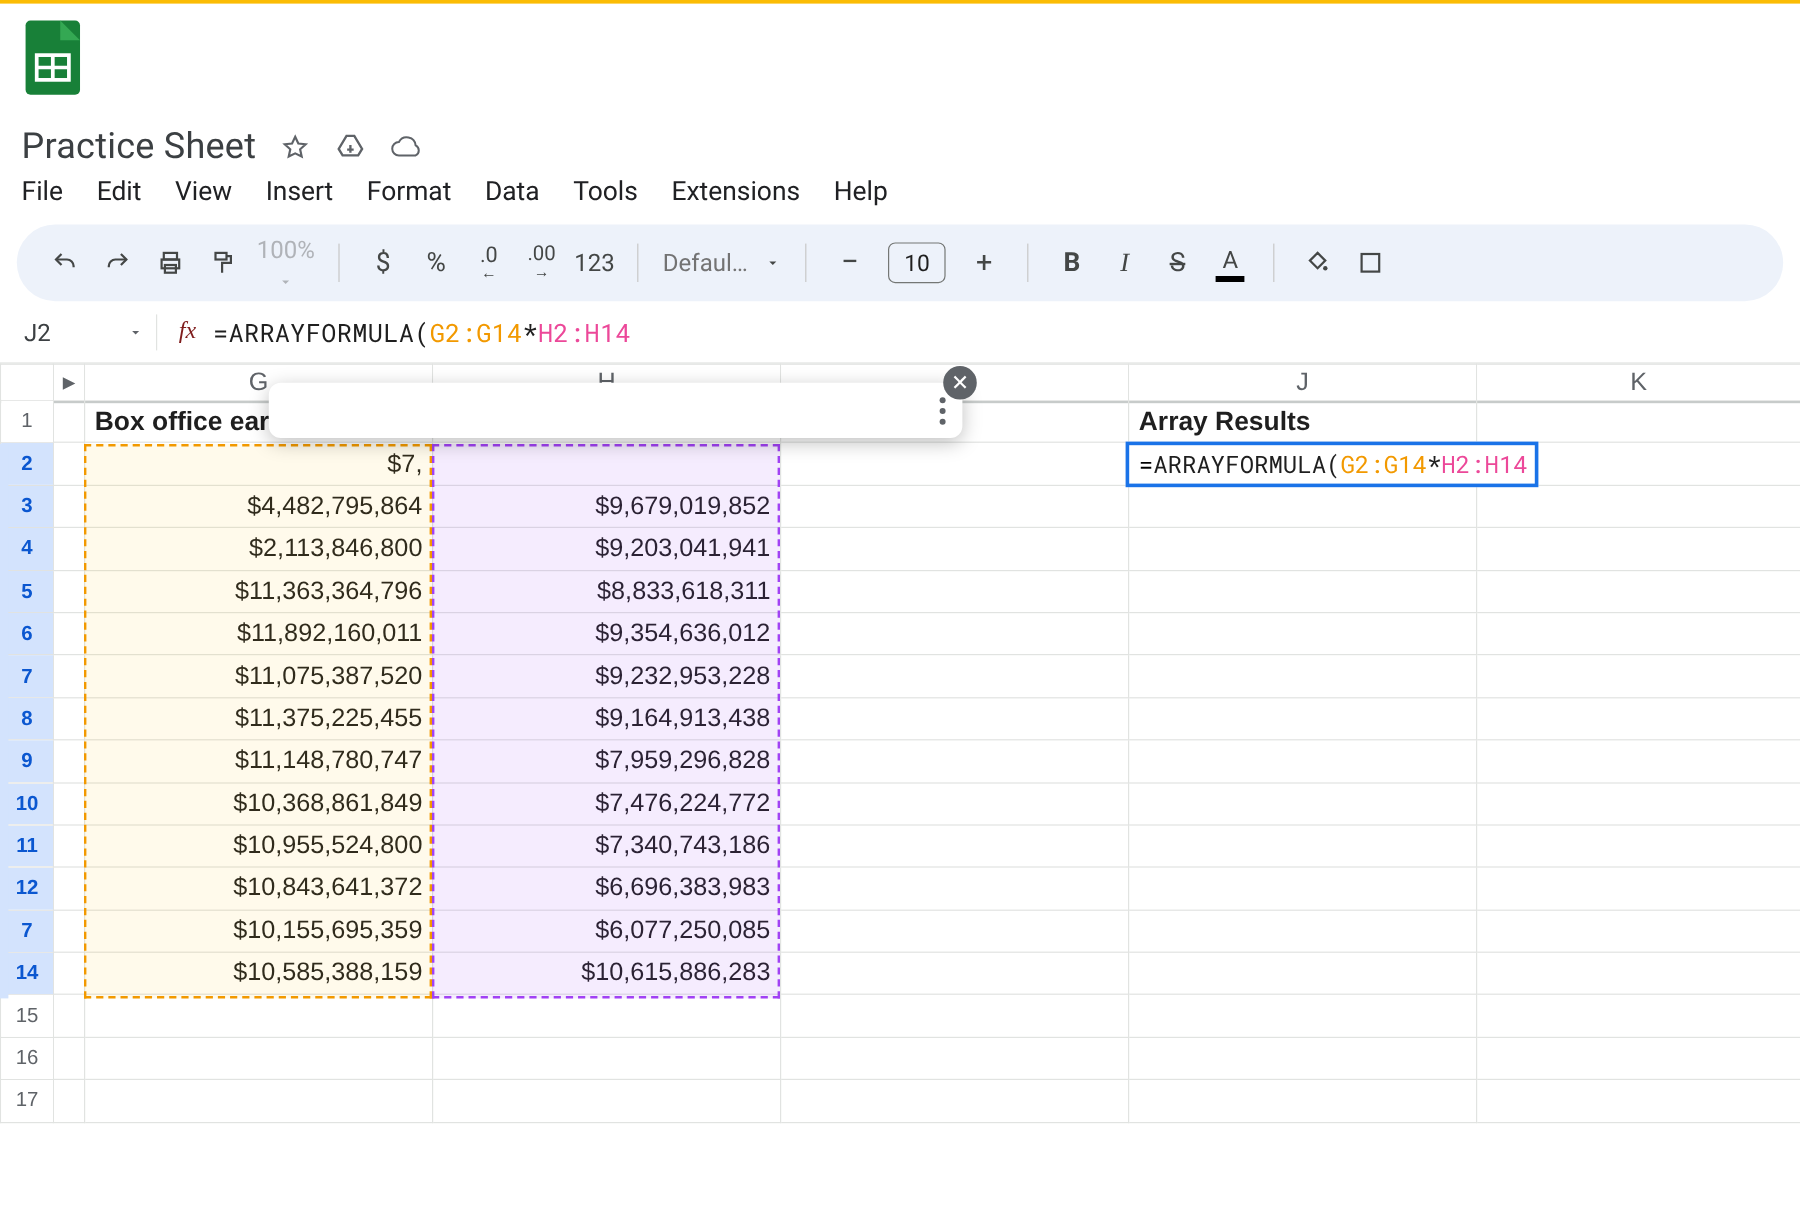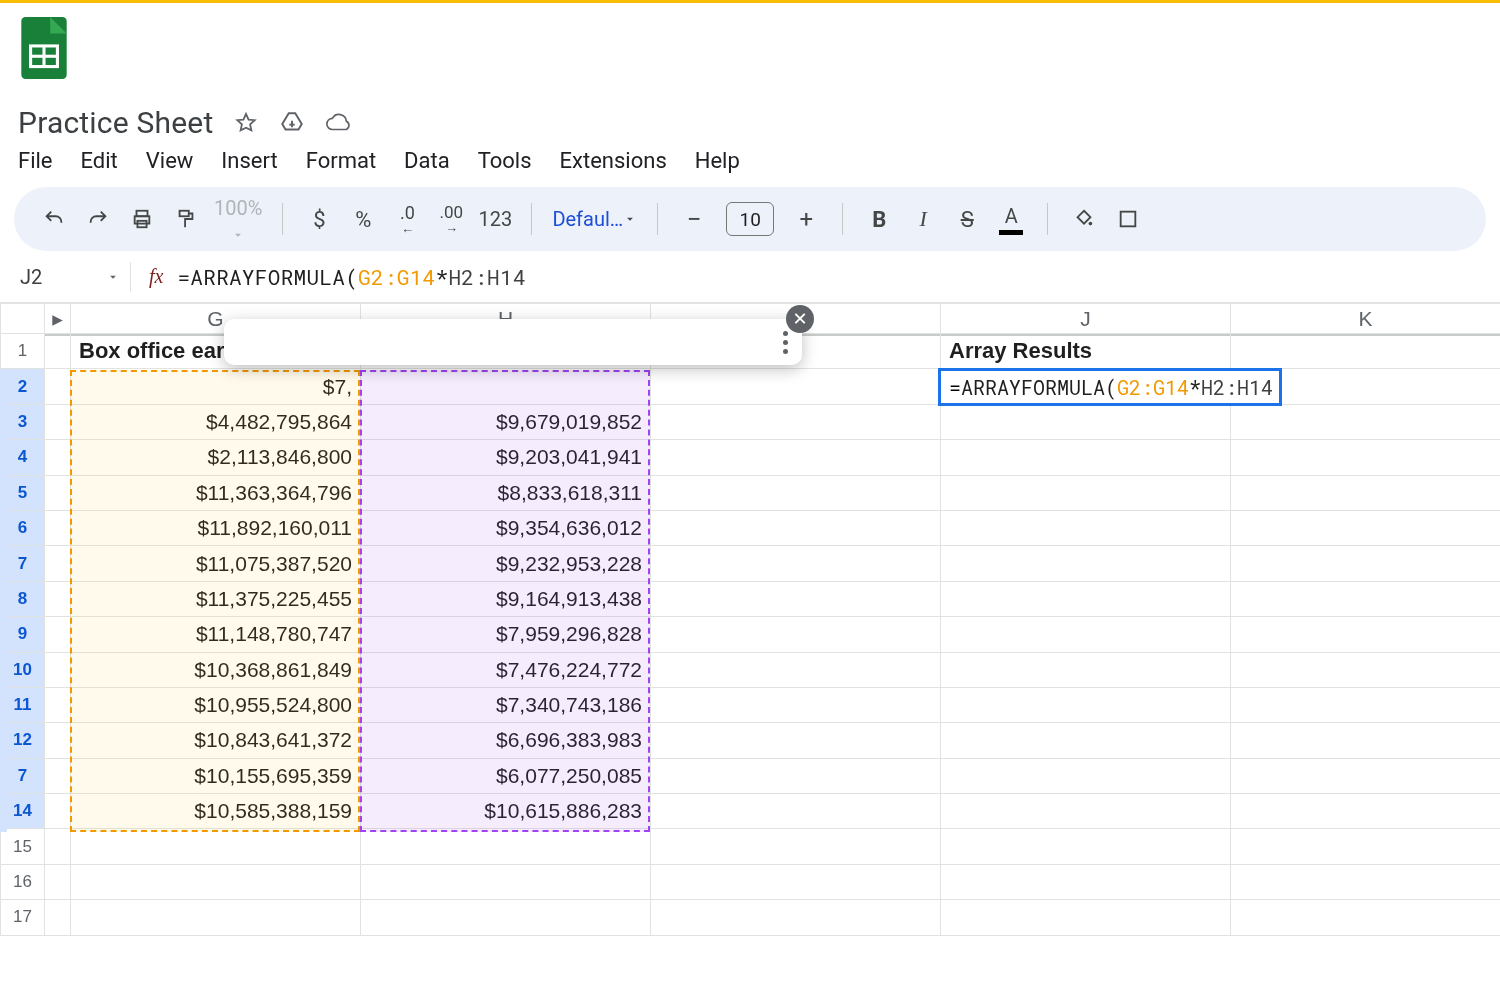--- a/index.html
+++ b/index.html
@@ -14,38 +14,38 @@
     .doc-title { font-size: 30px; color:#3c4043; letter-spacing: .2px; }
     .title-icon { width: 26px; height:26px; display:flex; align-items:center; justify-content:center; color:#5f6368; }
     .menubar { display:flex; gap: 28px; padding: 8px 0 14px 0; font-size: 22px; color:#202124; }
     .menu-item { cursor:pointer; }
 
     
     .toolbar { margin: 0 14px; background:#edf2fa; border-radius: 40px; padding: 10px 18px; display:flex; align-items:center; gap: 0; height: 64px; overflow:hidden; }
     .tb-btn { width: 44px; height:44px; display:flex; align-items:center; justify-content:center; color:#444746; border-radius:6px; cursor:pointer; }
     .tb-sep { width:1px; height:32px; background:#c7c7c7; margin: 0 14px; }
     .tb-zoom { color:#b0b3b8; font-size:20px; display:flex; align-items:center; gap:8px; padding: 0 6px; flex-direction: column; }
-    .tb-font { font-size:20px; color:#1d4ed8; display:flex; align-items:center; gap: 0; padding: 0 6px; }
+    .tb-font { font-size:20px; color:#737373; display:flex; align-items:center; gap: 14px; padding: 0 6px; }
     .tb-size { display:flex; align-items:center; gap:10px; }
     .tb-size-box { border:1.6px solid #747775; border-radius:6px; width:48px; height:34px; display:flex; align-items:center; justify-content:center; font-size:19px; color:#1f1f1f; }
     .tb-text-color { display:flex; flex-direction:column; align-items:center; justify-content:center; gap:2px; }
     .tb-text-color .bar { width:24px; height:5px; background:#000; }
 
     
     .fbar { display:flex; align-items:center; border-bottom:1px solid #e1e3e1; height:52px; padding-left:10px; font-size:20px; }
     .namebox { width:120px; display:flex; align-items:center; justify-content:space-between; padding: 0 10px; color:#3c4043; }
     .namebox .caret { color:#5f6368; }
     .fbar-sep { width:1px; height:30px; background:#e1e3e1; }
     .fx { font-style:italic; color:#7f1d1d; padding: 0 14px 0 18px; font-family: "Times New Roman", serif; font-size:20px; }
     .fbar-input { font-family: Consolas,"Roboto Mono", monospace; font-size:21px; color:#1f1f1f; letter-spacing:.3px; }
     .tok-fn { color:#1f1f1f; }
     .tok-paren { color:#1f1f1f; }
     .tok-r1 { color:#f29900; }
     .tok-op { color:#1f1f1f; }
-    .tok-r2 { color:#404040; }
+    .tok-r2 { color:#ec4899; }
 
     
     .grid-wrap { position:relative; font-family: Arial,sans-serif; }
     table.grid { border-collapse: collapse; width: 1500px; table-layout:fixed; }
     .grid th, .grid td { border:1px solid #e1e3e1; height:35.4px; padding:0 8px; font-size:21px; color:#1f1f1f; text-align:right; overflow:hidden; white-space:nowrap; }
     .grid th { background:#fff; font-weight:400; color:#5f6368; text-align:center; position:relative; }
     .grid thead th { height:30px; background:#fff; }
     .grid thead tr { box-shadow: 0 2px 0 #c7cbca; }
     .grid .rownum { width:44px; text-align:center; font-size:17px; padding:0; }
     .grid .rownum.sel { background:#d3e3fd; color:#0b57d0; font-weight:600; }

